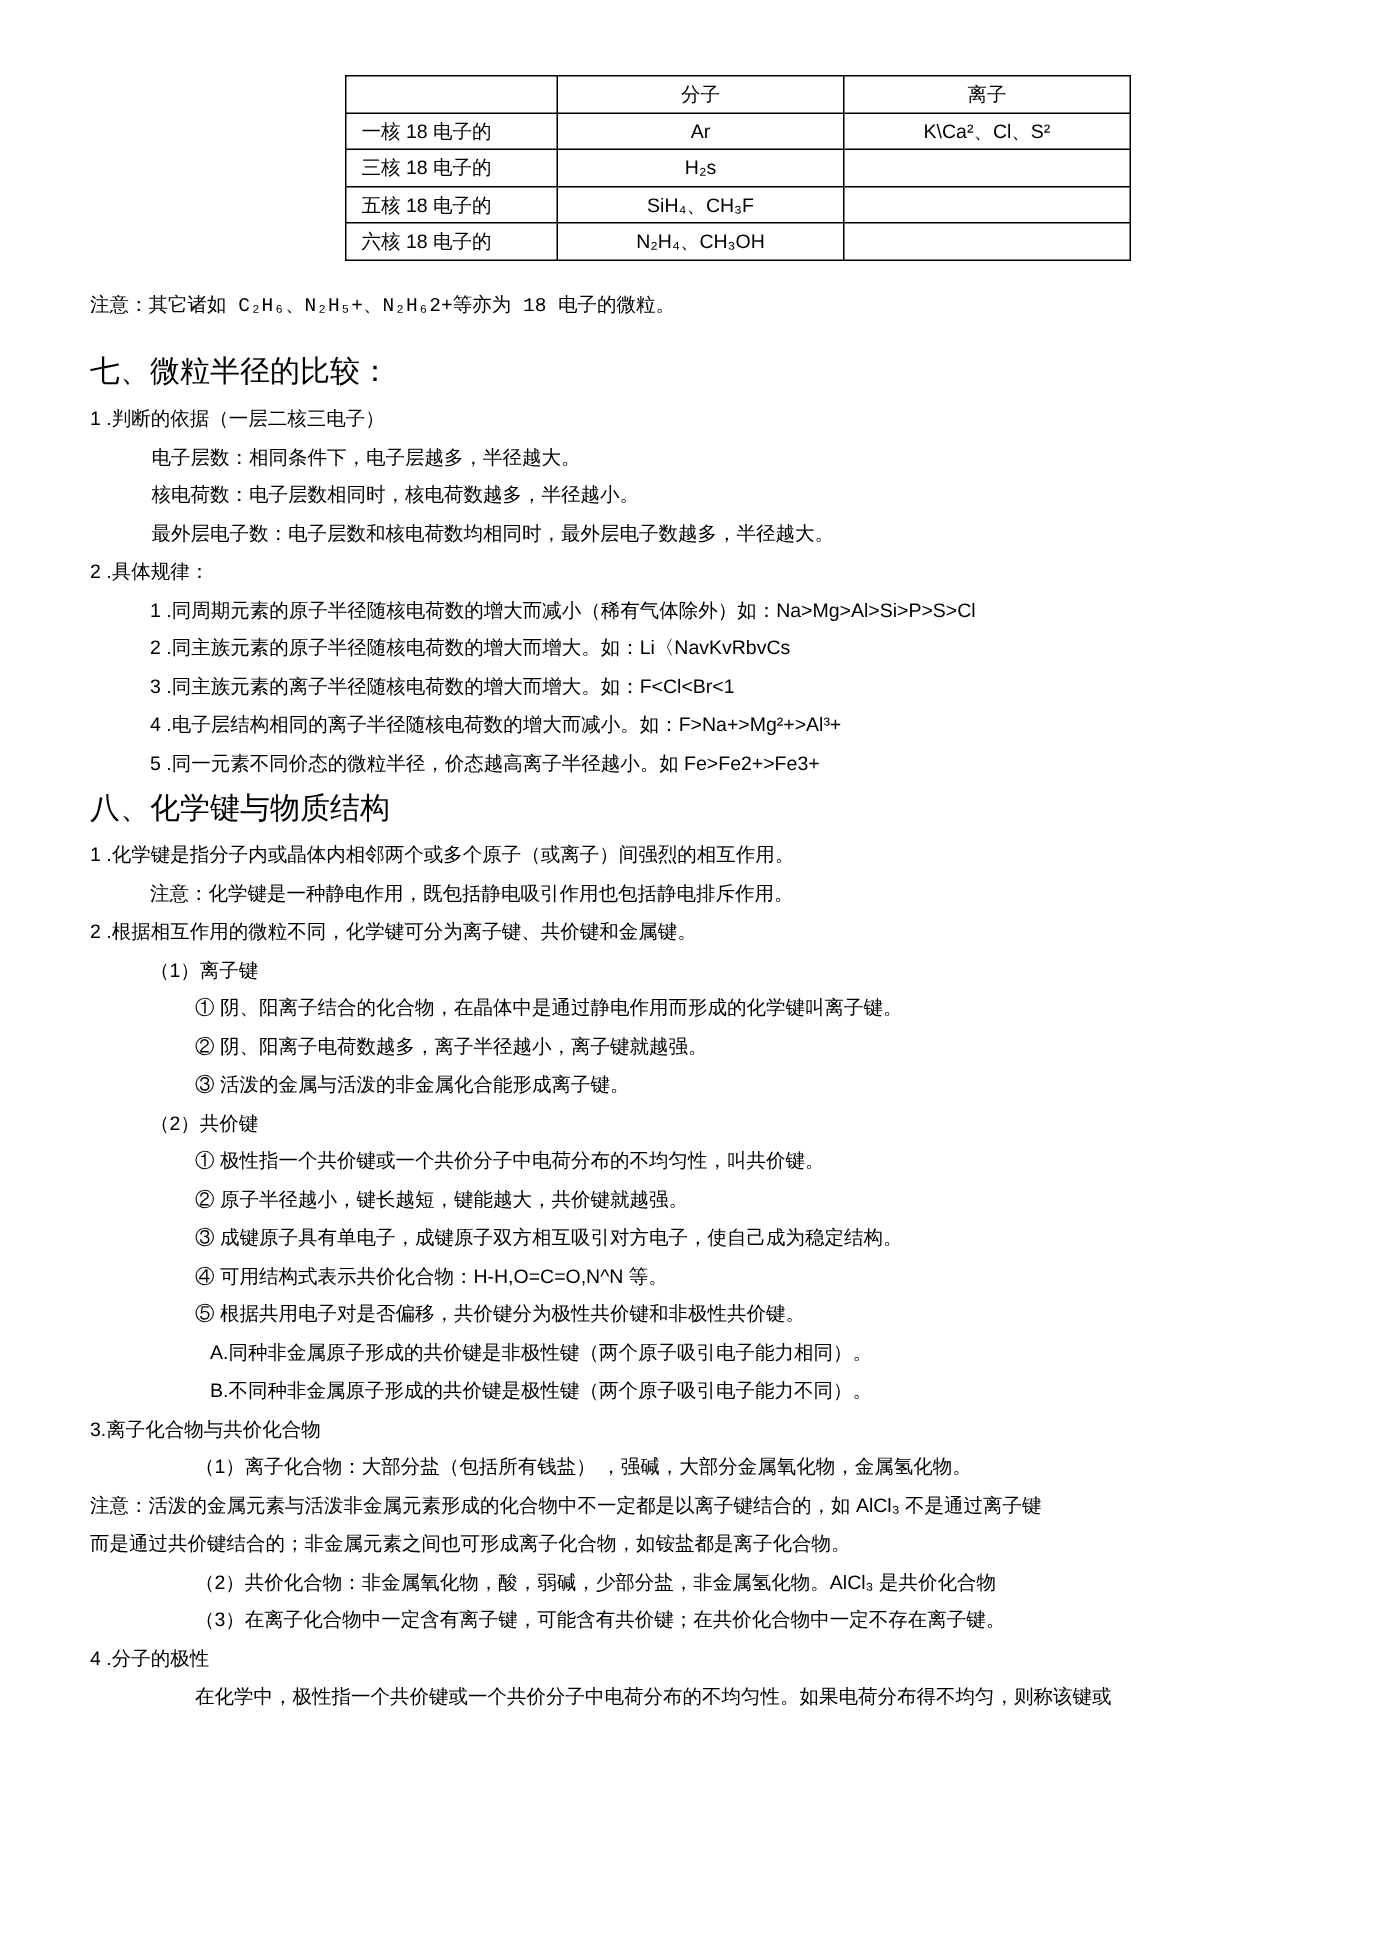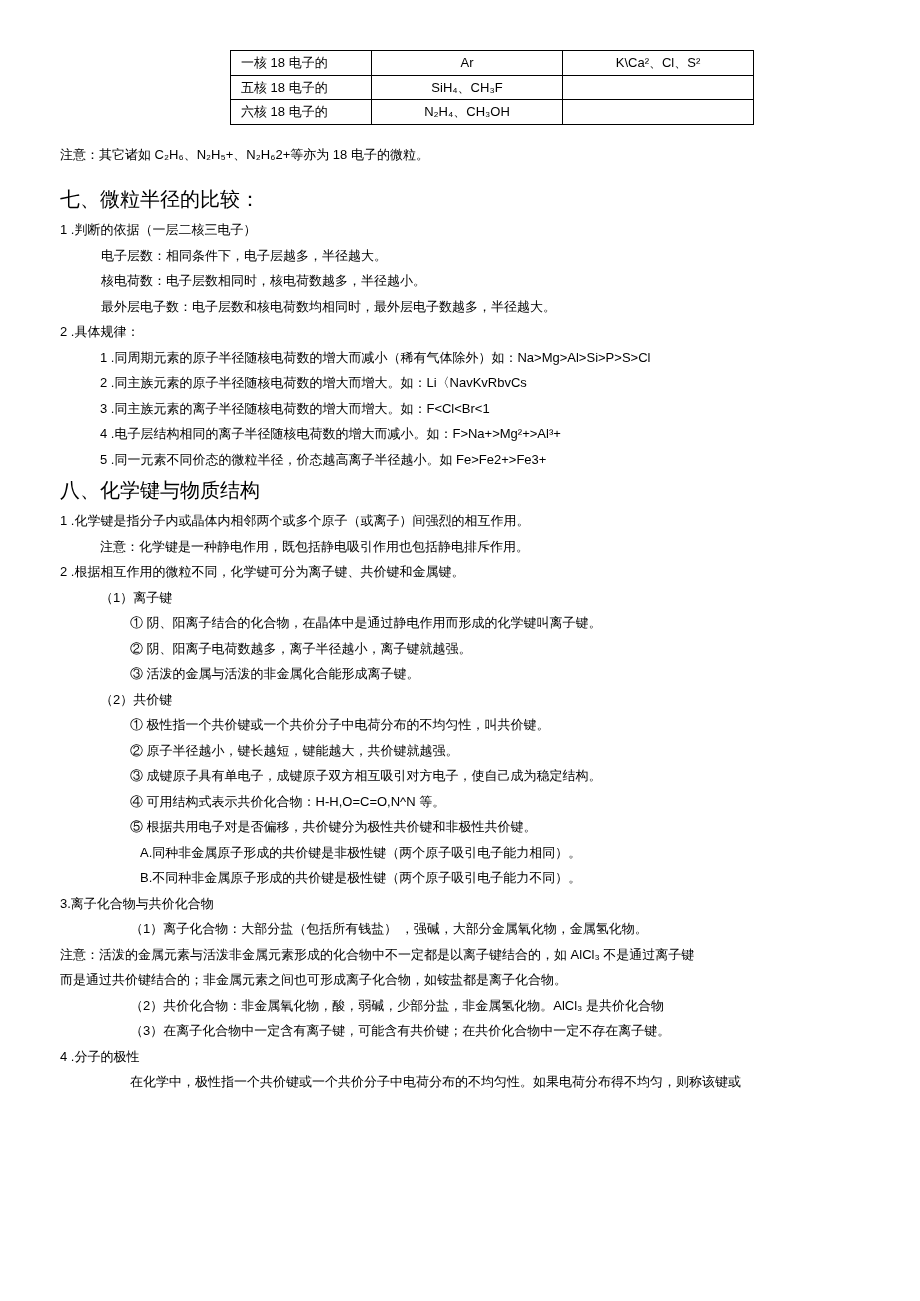--- a/index.html
+++ b/index.html
@@ -21,42 +21,52 @@
   td, th {
     border: 1px solid #000;
     padding: 2px 10px;
     text-align: center;
     font-size: 13px;
     font-weight: normal;
   }
   td.rowlabel { text-align: left; min-width: 120px; }
   td.colmol { min-width: 170px; }
   td.colion { min-width: 170px; }
-  .note { margin: 20px 0; }
+  .note { margin: 20px 0; font-family: Liberation Mono, monospace; }
   h2 {
     font-family: "SimSun", serif;
     font-size: 20px;
     font-weight: normal;
     margin: 4px 0;
   }
   .para { margin: 6px 0; }
   .indent1 { margin-left: 41px; }
   .indent2 { margin-left: 40px; }
   .indent3 { margin-left: 70px; }
   .indent4 { margin-left: 80px; }
 </style>
 </head>
 <body>
 
 <table>
   <tbody>
+      <tr>
+    <td class="rowlabel"></td>
+    <td class="colmol">分子</td>
+    <td class="colion">离子</td>
+  </tr>
   <tr>
     <td class="rowlabel">一核 18 电子的</td>
     <td class="colmol">Ar</td>
     <td class="colion">K\Ca²、Cl、S²</td>
+  </tr>
+  <tr>
+    <td class="rowlabel">三核 18 电子的</td>
+    <td class="colmol">H₂s</td>
+    <td class="colion"></td>
   </tr>
   <tr>
     <td class="rowlabel">五核 18 电子的</td>
     <td class="colmol">SiH₄、CH₃F</td>
     <td class="colion"></td>
   </tr>
   <tr>
     <td class="rowlabel">六核 18 电子的</td>
     <td class="colmol">N₂H₄、CH₃OH</td>
     <td class="colion"></td>

